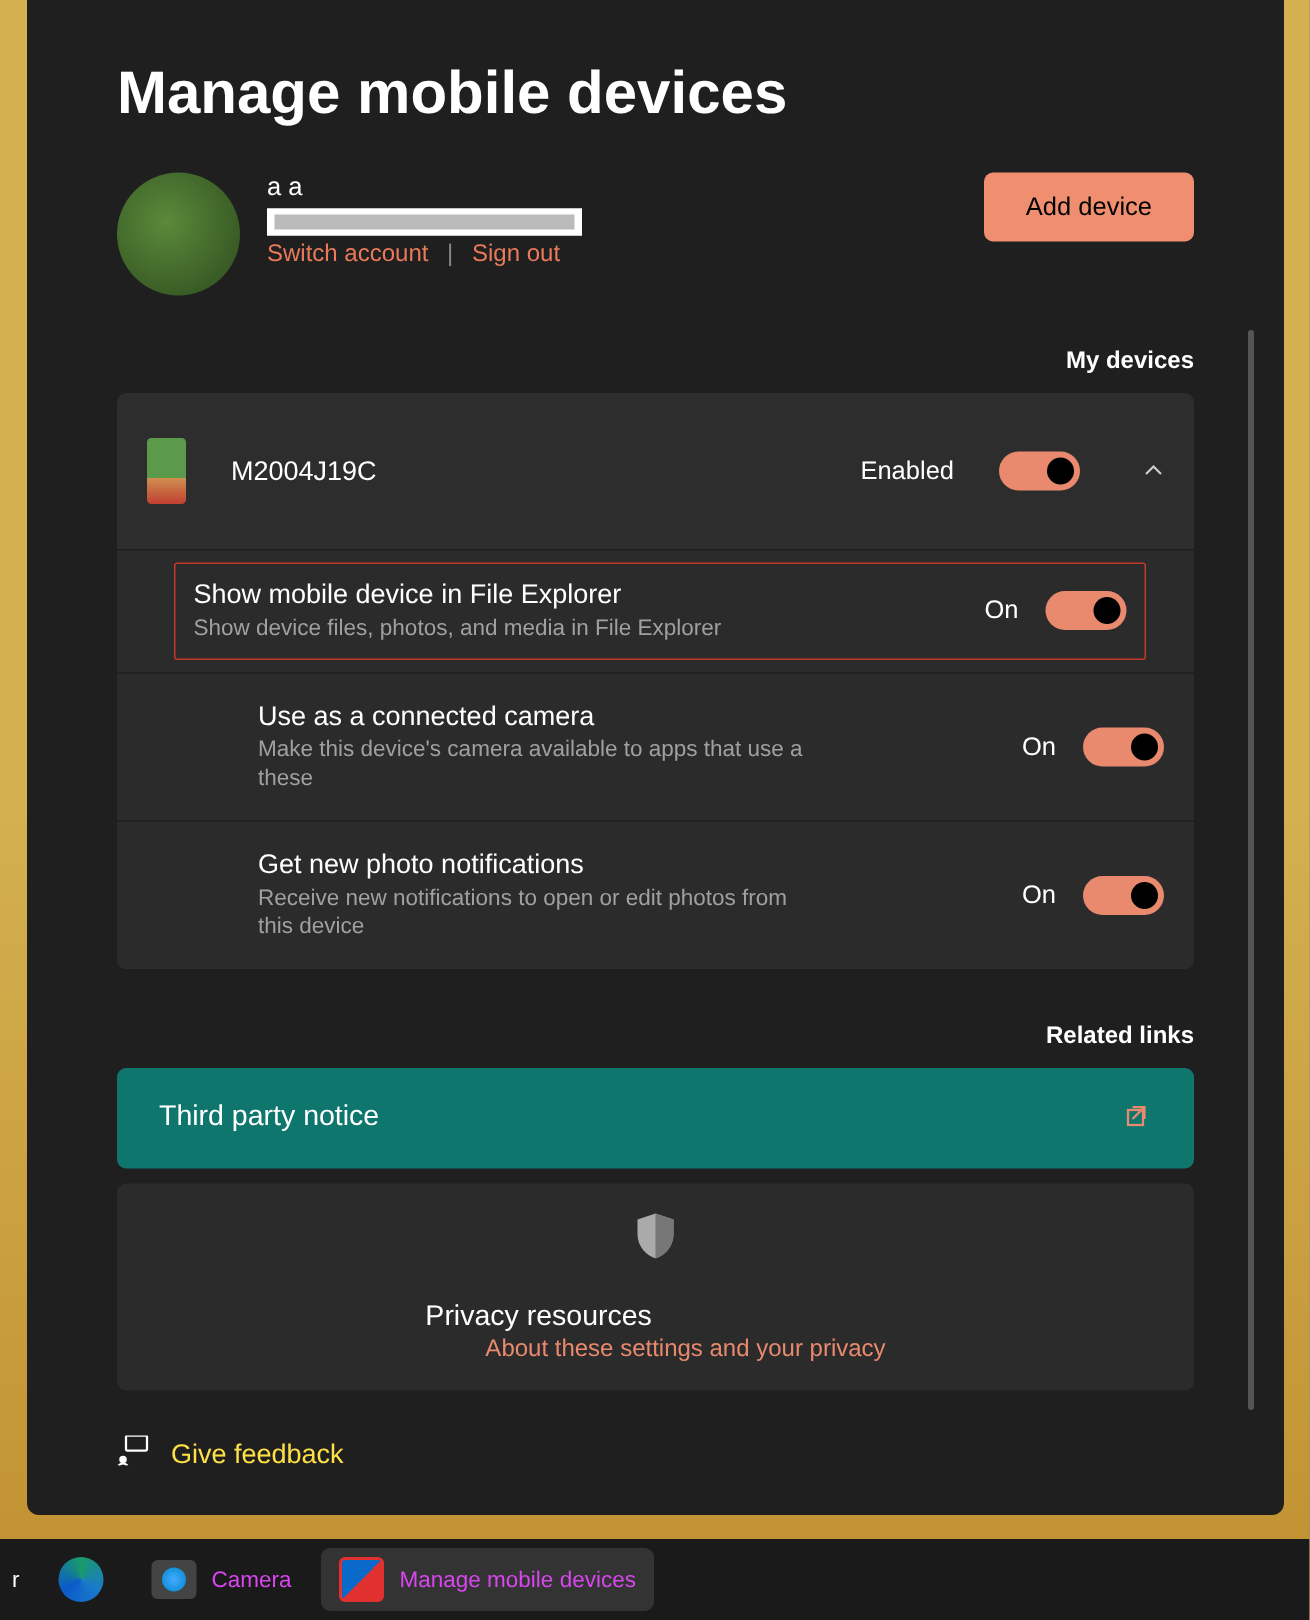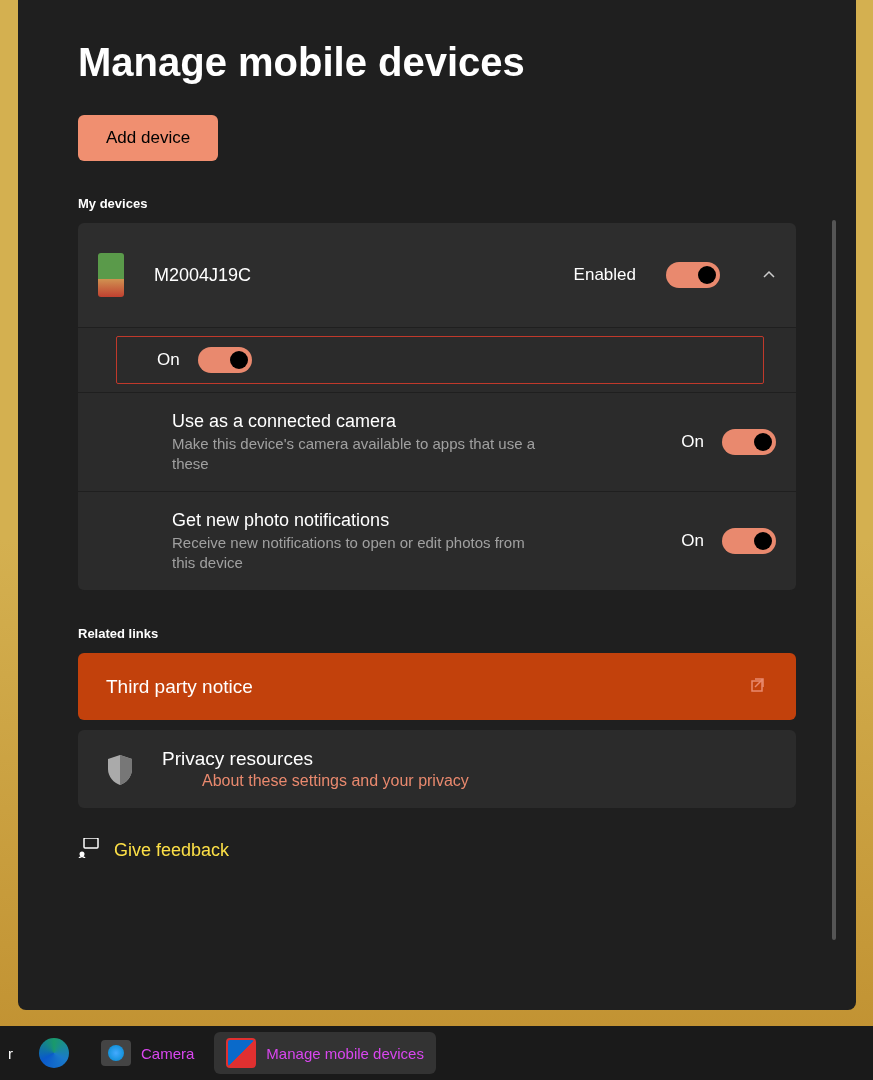--- a/index.html
+++ b/index.html
@@ -94,23 +94,24 @@
     background: #f08f70;
     color: #000;
     border: none;
     border-radius: 6px;
     padding: 13px 28px;
     font-size: 17px;
     cursor: pointer;
     font-family: inherit;
   }
   .section-header {
-    font-size: 13px;
+    font-size: 16px;
     font-weight: 600;
     margin-bottom: 12px;
+    text-align: right;
   }
   .device-list {
     margin-bottom: 35px;
   }
   .device-header {
     background: #2d2d2d;
     border-radius: 6px 6px 0 0;
     padding: 30px 20px;
     display: flex;
     align-items: center;
@@ -198,21 +199,21 @@
     color: #a0a0a0;
     max-width: 370px;
     line-height: 1.3;
   }
   .setting-state {
     font-size: 17px;
     margin-left: 28px;
   }
   .related-list { }
   .related-item {
-    background: #c2410c;
+    background: #0f766e;
     border-radius: 6px;
     padding: 22px 28px;
     margin-bottom: 10px;
     display: flex;
     align-items: center;
     gap: 36px;
     cursor: pointer;
   }
   .related-item .item-text {
     flex: 1;
@@ -222,20 +223,21 @@
     color: #e9896e;
     font-size: 18px;
   }
   .privacy-item {
     background: #2b2b2b;
     border-radius: 6px;
     padding: 18px 28px;
     display: flex;
     align-items: center;
     gap: 28px;
+    flex-direction: column;
   }
   .shield-icon {
     width: 28px;
     height: 32px;
     flex-shrink: 0;
   }
   .privacy-text .setting-title { font-size: 19px; }
   .privacy-text a {
     color: #e9896e;
     text-decoration: none;
@@ -311,40 +313,58 @@
   }
 </style>
 </head>
 <body>
 
 <div class="window">
 
   <h1 class="page-title">Manage mobile devices</h1>
 
   <div class="account-row">
+    <div class="account-left">
+      <div class="avatar"></div>
+      <div class="account-info">
+        <div class="account-name">a a</div>
+        <div class="redact">
+            <div class="redact-inner"></div>
+          </div>
+        <div class="account-links">
+          <a>Switch account</a>
+          <span class="sep">|</span>
+          <a>Sign out</a>
+        </div>
+      </div>
+    </div>
     <button class="add-device-btn">Add device</button>
   </div>
 
   <div class="section-header">My devices</div>
 
   <div class="device-list">
     <div class="device-header">
       <div class="device-thumb"></div>
       <div class="device-name">M2004J19C</div>
       <div class="device-status">Enabled</div>
       <div class="toggle"></div>
       <div class="chevron">
         <svg width="14" height="14" viewBox="0 0 14 14">
             <path d="M2 9 L7 4 L12 9" stroke="#ccc" stroke-width="1.5" fill="none"></path>
           </svg>
       </div>
     </div>
 
     <div class="setting-row highlighted">
       <div class="setting-inner">
+        <div class="setting-text">
+          <div class="setting-title">Show mobile device in File Explorer</div>
+          <div class="setting-desc">Show device files, photos, and media in File Explorer</div>
+        </div>
         <div class="setting-state">On</div>
         <div class="toggle"></div>
       </div>
     </div>
 
     <div class="setting-row">
       <div class="setting-text">
         <div class="setting-title">Use as a connected camera</div>
         <div class="setting-desc">Make this device's camera available to apps that use a these</div>
       </div>

